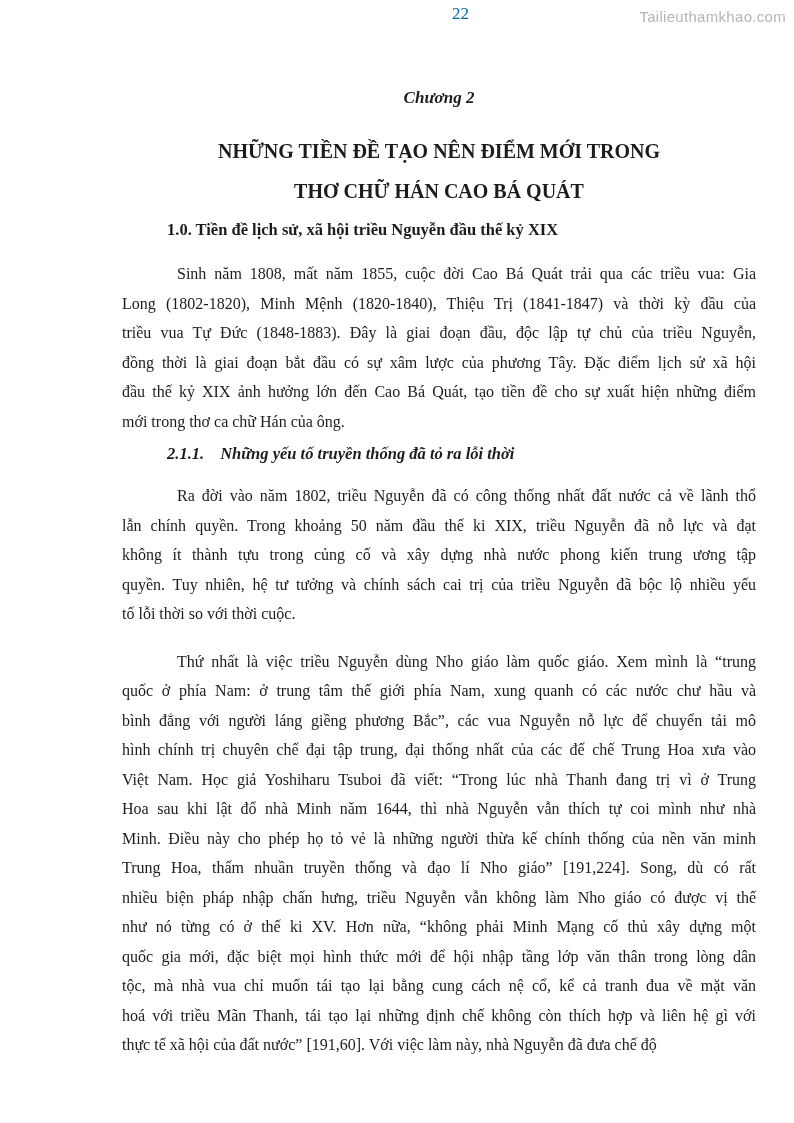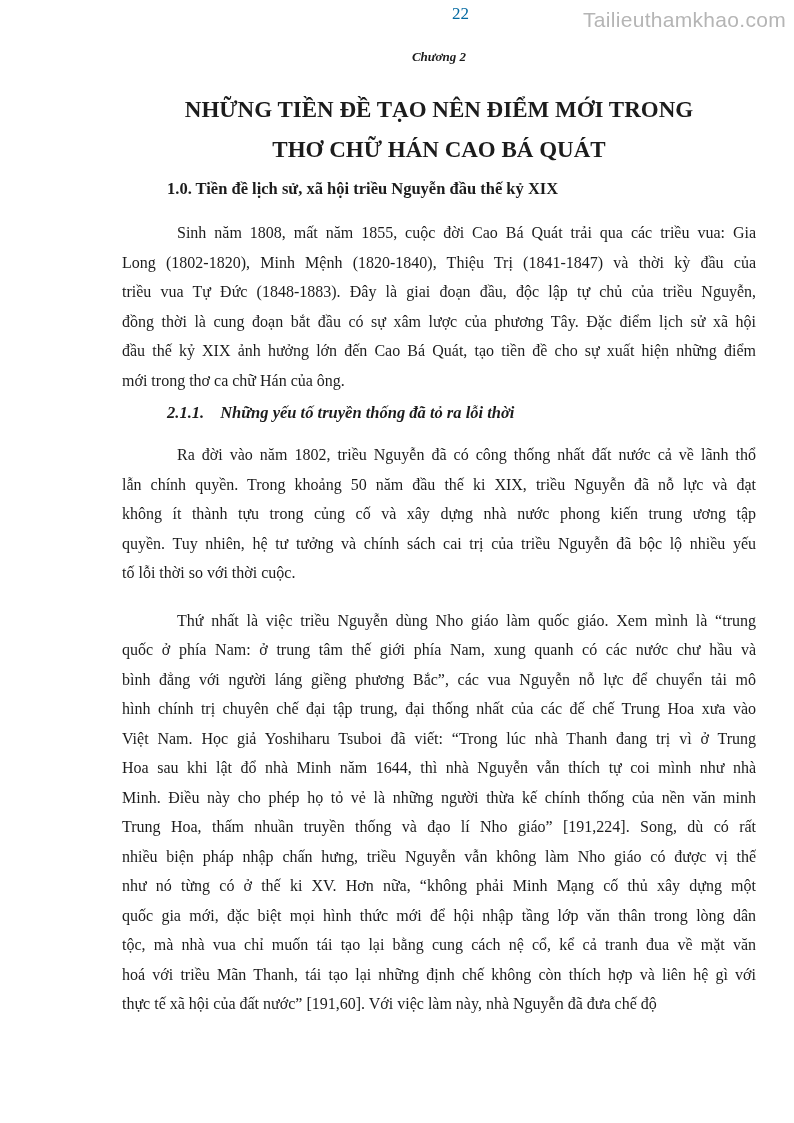--- a/index.html
+++ b/index.html
@@ -22,43 +22,43 @@
     top: 4px;
     font-size: 17px;
     line-height: 20px;
     color: #0369a1;
   }
   .watermark {
     position: absolute;
     right: 8px;
     top: 8px;
     font-family: "Liberation Sans", sans-serif;
-    font-size: 21px;
+    font-size: 15px;
     color: #b5b5b5;
     letter-spacing: 0.3px;
   }
   .content {
     position: absolute;
     left: 122px;
     top: 0;
     width: 634px;
   }
   .chapter-label {
-    margin-top: 45px;
+    margin-top: 86px;
     text-align: center;
     font-weight: bold;
     font-style: italic;
-    font-size: 13px;
+    font-size: 17px;
     line-height: 24px;
   }
   .chapter-title {
     margin-top: 21px;
     text-align: center;
     font-weight: bold;
-    font-size: 23px;
+    font-size: 20px;
     line-height: 40px;
   }
   .section-heading {
     margin-top: 8px;
     padding-left: 45px;
     font-weight: bold;
     font-size: 16.5px;
     line-height: 22px;
   }
   .subsection-heading {
@@ -103,21 +103,21 @@
       <div>NHỮNG TIỀN ĐỀ TẠO NÊN ĐIỂM MỚI TRONG</div>
       <div>THƠ CHỮ HÁN CAO BÁ QUÁT</div>
     </div>
 
     <div class="section-heading">1.0. Tiền đề lịch sử, xã hội triều Nguyễn đầu thế kỷ XIX</div>
 
     <div class="paragraph p0">
         <div class="line first">Sinh năm 1808, mất năm 1855, cuộc đời Cao Bá Quát trải qua các triều vua: Gia</div>
         <div class="line">Long (1802-1820), Minh Mệnh (1820-1840), Thiệu Trị (1841-1847) và thời kỳ đầu của</div>
         <div class="line">triều vua Tự Đức (1848-1883). Đây là giai đoạn đầu, độc lập tự chủ của triều Nguyễn,</div>
-        <div class="line">đồng thời là cung đoạn bắt đầu có sự xâm lược của phương Tây. Đặc điểm lịch sử xã hội</div>
+        <div class="line">đồng thời là giai đoạn bắt đầu có sự xâm lược của phương Tây. Đặc điểm lịch sử xã hội</div>
         <div class="line">đầu thế kỷ XIX ảnh hưởng lớn đến Cao Bá Quát, tạo tiền đề cho sự xuất hiện những điểm</div>
         <div class="line last">mới trong thơ ca chữ Hán của ông.</div>
       </div>
 
     <div class="subsection-heading">
       <span class="sub-num">2.1.1.</span><span class="sub-title">Những yếu tố truyền thống đã tỏ ra lỗi thời</span>
     </div>
 
     <div class="paragraph p1">
         <div class="line first">Ra đời vào năm 1802, triều Nguyễn đã có công thống nhất đất nước cả về lãnh thổ</div>

